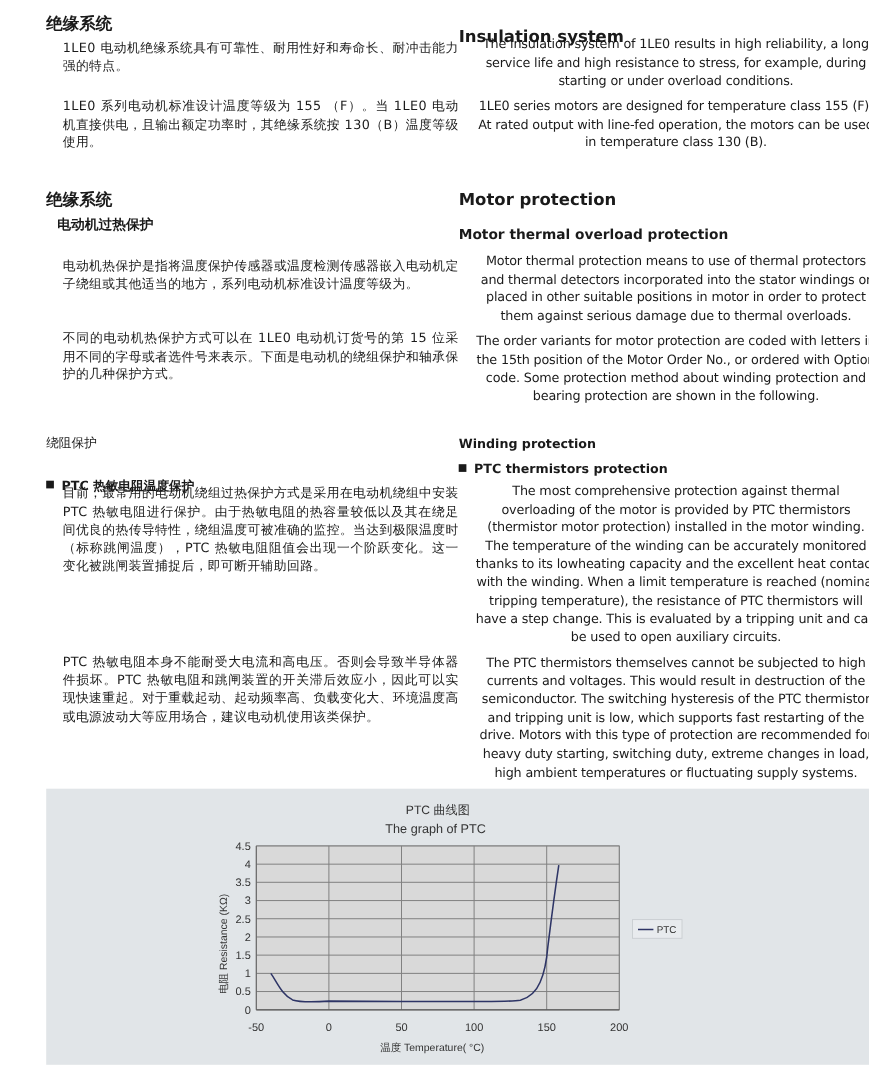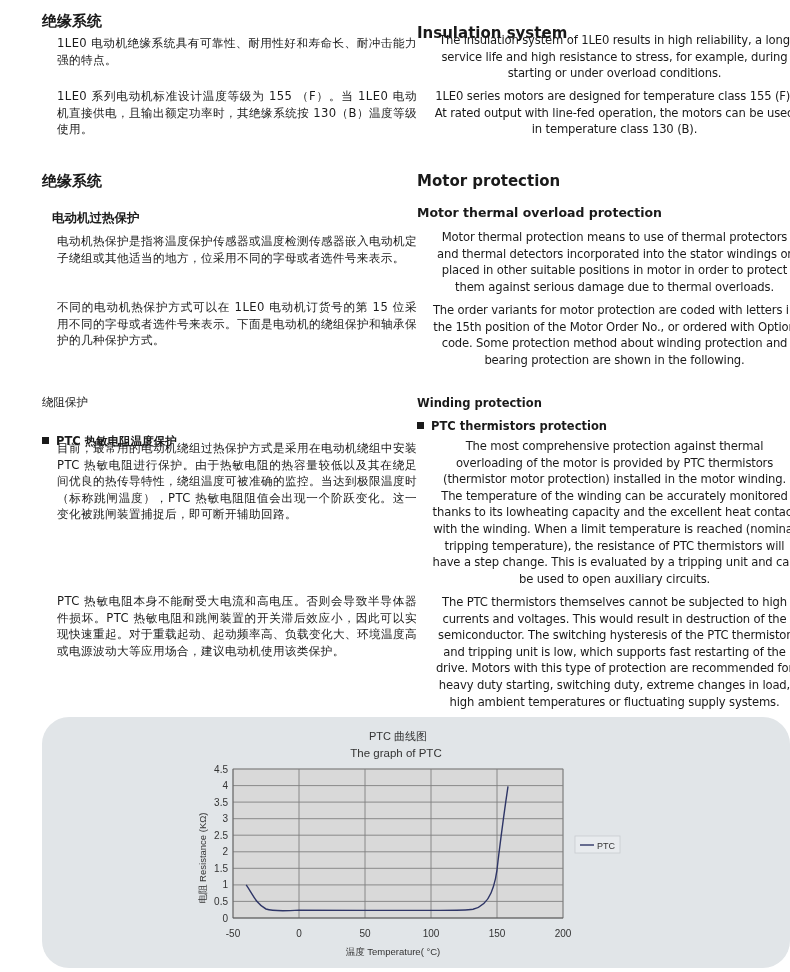--- a/index.html
+++ b/index.html
@@ -8,41 +8,41 @@
   .col { position:absolute; }
   .zh { left:42px; width:360px; }
   .en { left:417px; width:365px; }
   .h1 { font-size:15px; font-weight:bold; position:absolute; white-space:nowrap; }
   .h2 { font-size:12.5px; font-weight:bold; position:absolute; white-space:nowrap; }
   .h3 { font-size:11.5px; font-weight:bold; position:absolute; white-space:nowrap; }
   .p { font-size:11.6px; line-height:16.6px; position:absolute; text-align:justify;margin-left:15px; }
   .en .p { font-size:11.6px; letter-spacing:-0.15px; text-align:center; }
   .zh .p { letter-spacing:0.4px; }
   .sq { display:inline-block; width:7px; height:7px; background:#1a1a1a; margin-right:7px; vertical-align:1px; }
-  .chart-panel { position:absolute; left:42px; top:717px; width:748px; height:251px; background:#e1e5e8;border-radius:27px; }
+  .chart-panel { position:absolute; left:42px; top:717px; width:748px; height:251px; background:#e1e5e8; }
   svg text { font-family:"Liberation Sans", sans-serif; }
 </style>
 </head>
 <body>
 
 <div class="col zh" style="top:0;">
   <div class="h1" style="top:12px;">绝缘系统</div>
   <div class="p" style="top:35px;width:360px;">1LE0 电动机绝缘系统具有可靠性、耐用性好和寿命长、耐冲击能力强的特点。</div>
   <div class="p" style="top:88px;width:360px;">1LE0 系列电动机标准设计温度等级为 155 （F）。当 1LE0 电动机直接供电，且输出额定功率时，其绝缘系统按 130（B）温度等级使用。</div>
 </div>
 <div class="col en" style="top:0;">
   <div class="h1" style="top:24px;">Insulation system</div>
   <div class="p" style="top:32px;width:365px;">The insulation system of 1LE0 results in high reliability, a long service life and high resistance to stress, for example, during starting or under overload conditions.</div>
   <div class="p" style="top:88px;width:365px;">1LE0 series motors are designed for temperature class 155 (F). At rated output with line-fed operation, the motors can be used in temperature class 130 (B).</div>
 </div>
 
 <div class="col zh" style="top:0;">
   <div class="h1" style="top:172px;">绝缘系统</div>
-  <div class="h2" style="top:210px;padding-left:10px;">电动机过热保护</div>
-  <div class="p" style="top:233px;width:360px;">电动机热保护是指将温度保护传感器或温度检测传感器嵌入电动机定子绕组或其他适当的地方，位采用不同的字母或者选件号来表示。</div>
+  <div class="h2" style="top:196px;padding-left:10px;">电动机过热保护</div>
+  <div class="p" style="top:233px;width:360px;">电动机热保护是指将温度保护传感器或温度检测传感器嵌入电动机定子绕组或其他适当的地方，系列电动机标准设计温度等级为。</div>
   <div class="p" style="top:299px;width:360px;">不同的电动机热保护方式可以在 1LE0 电动机订货号的第 15 位采用不同的字母或者选件号来表示。下面是电动机的绕组保护和轴承保护的几种保护方式。</div>
 </div>
 <div class="col en" style="top:0;">
   <div class="h1" style="top:172px;">Motor protection</div>
   <div class="h2" style="top:205px;">Motor thermal overload protection</div>
   <div class="p" style="top:229px;width:365px;">Motor thermal protection means to use of thermal protectors and thermal detectors incorporated into the stator windings or placed in other suitable positions in motor in order to protect them against serious damage due to thermal overloads.</div>
   <div class="p" style="top:302px;width:365px;">The order variants for motor protection are coded with letters in the 15th position of the Motor Order No., or ordered with Option code. Some protection method about winding protection and bearing protection are shown in the following.</div>
 </div>
 
 <div class="col zh" style="top:0;">

